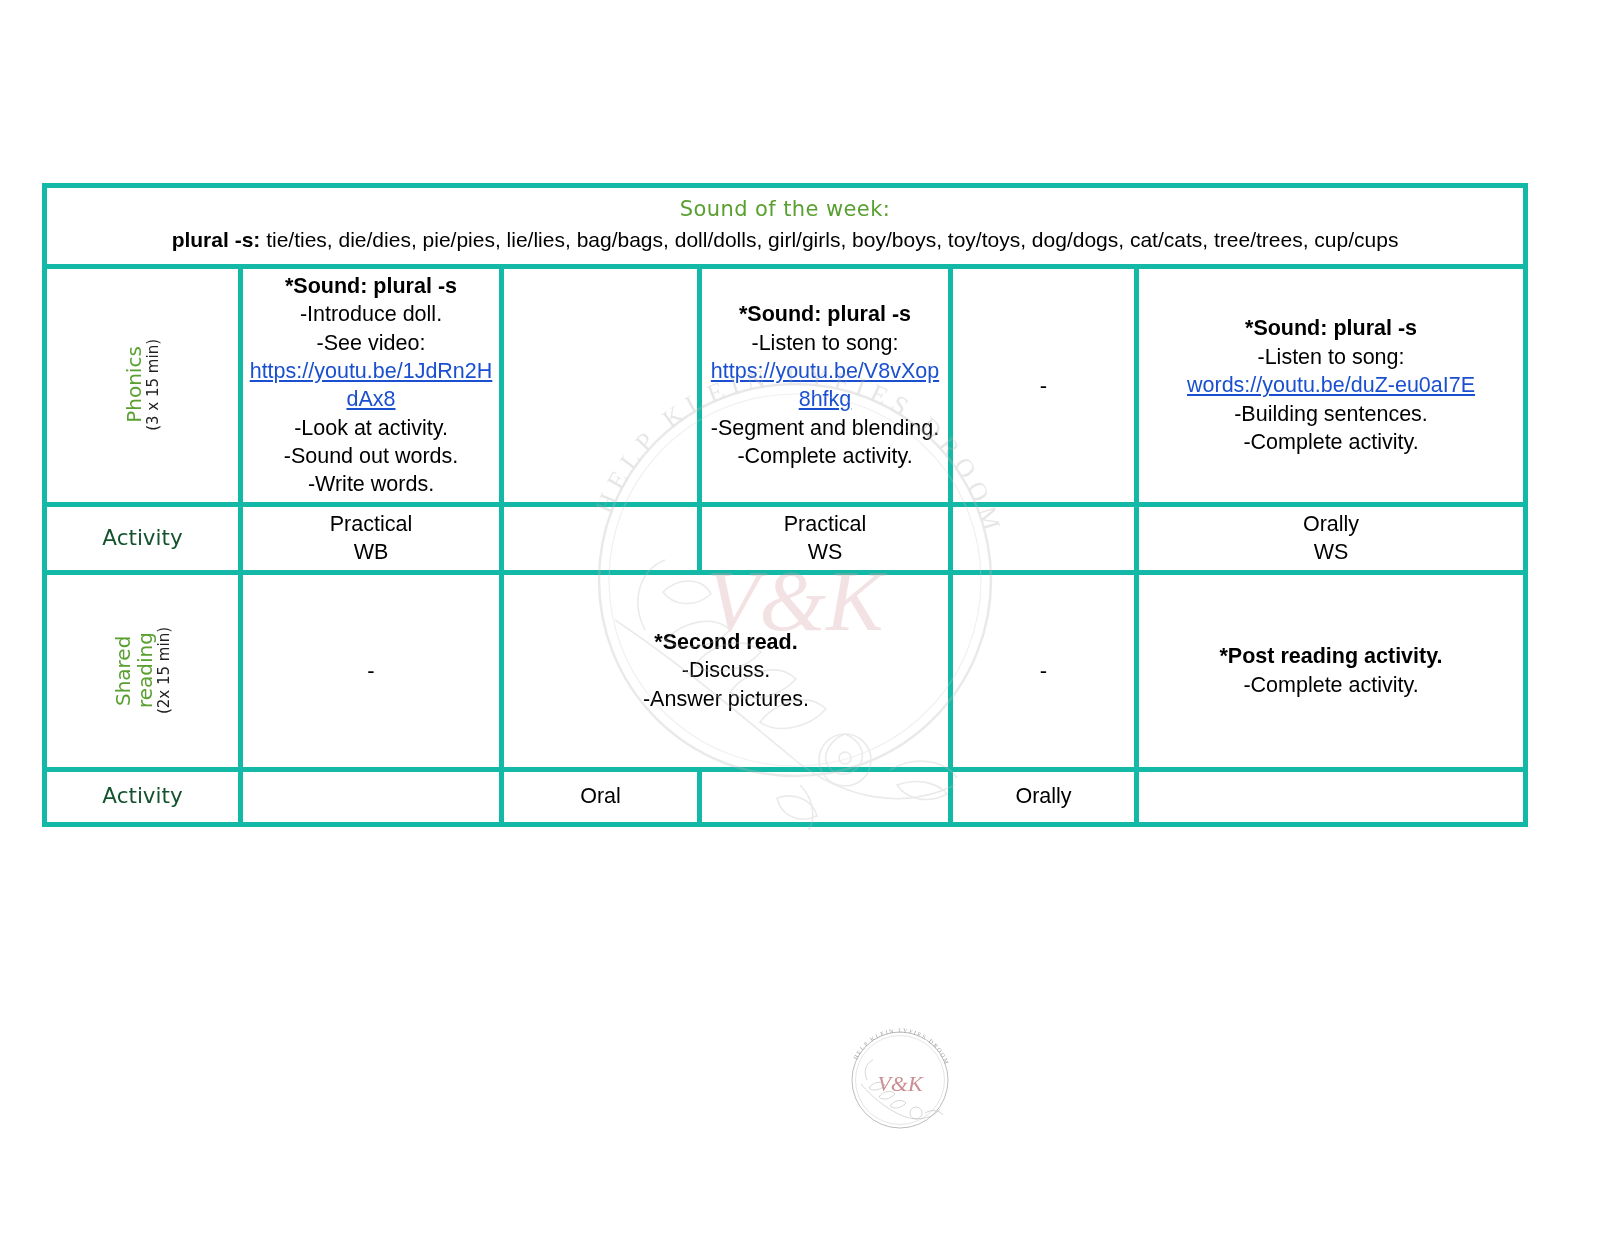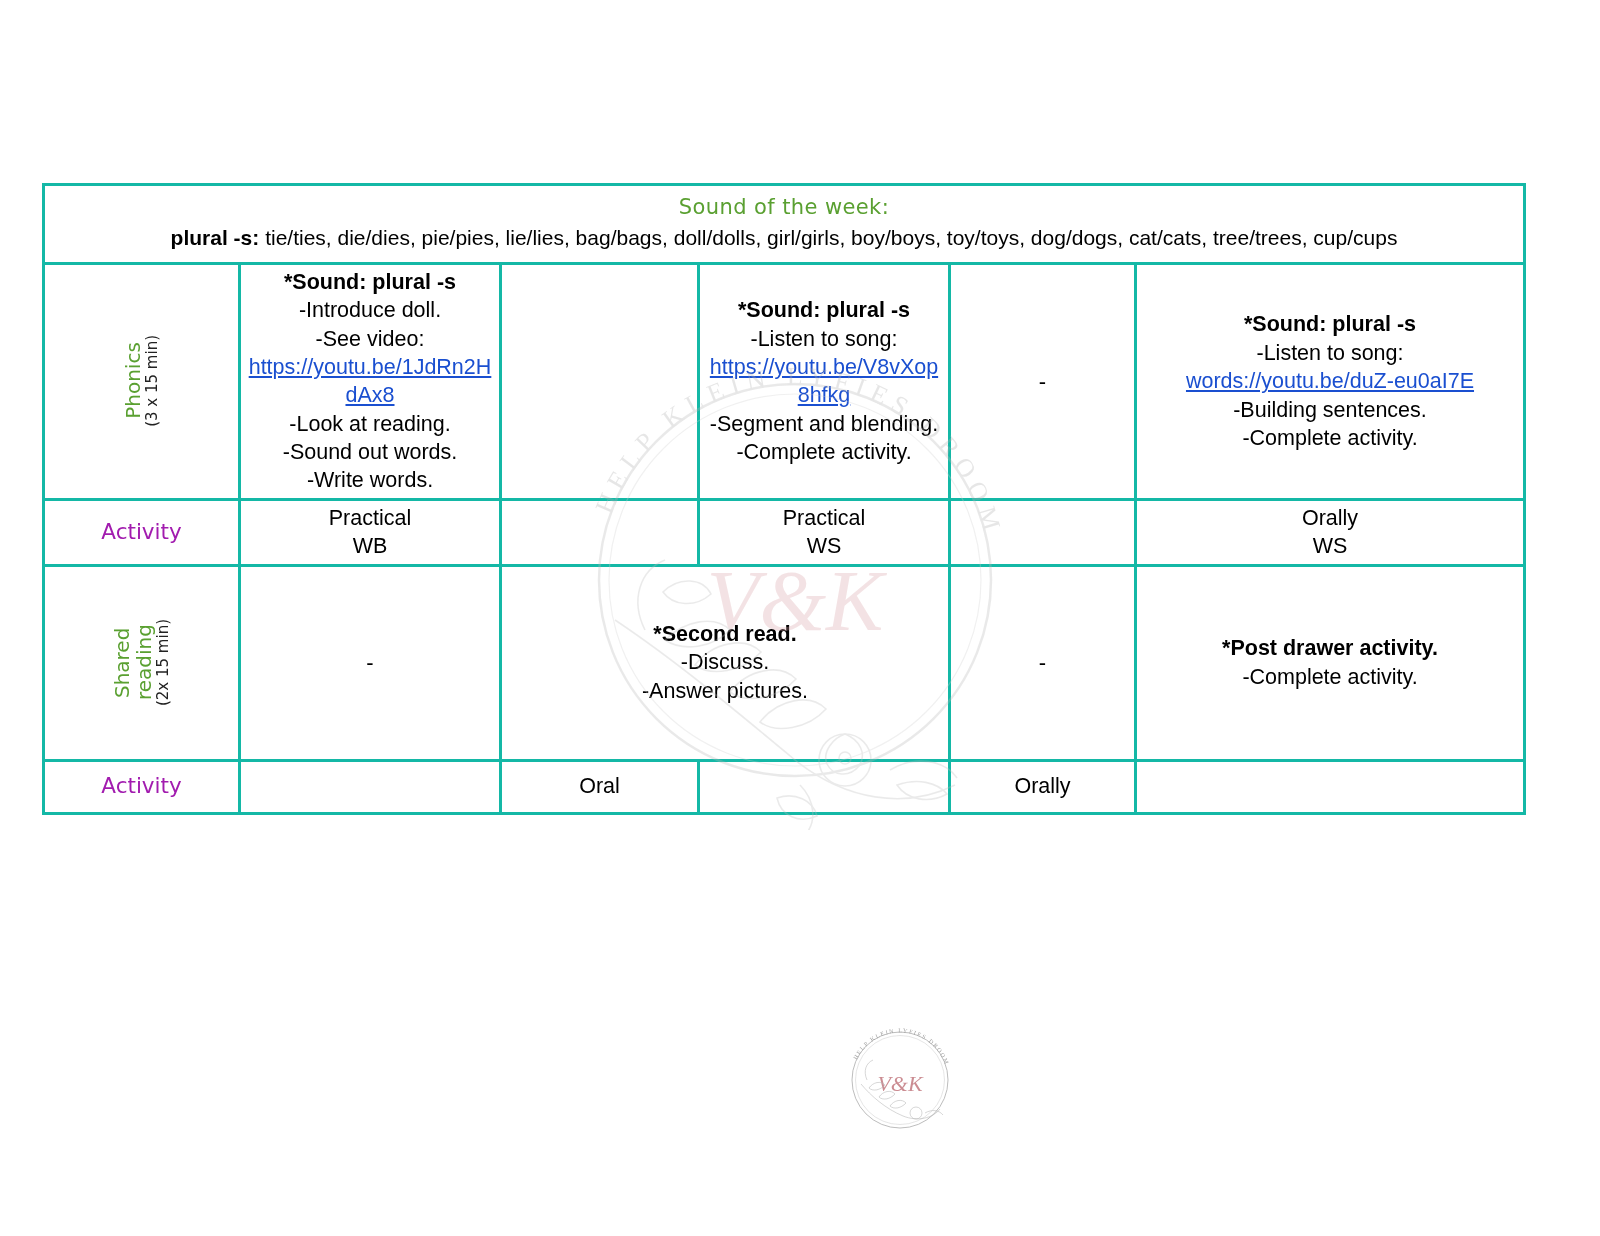--- a/index.html
+++ b/index.html
@@ -53,21 +53,21 @@
     width: 1481px;
     z-index: 2;
   }
   table.plan {
     border-collapse: collapse;
     width: 1481px;
     table-layout: fixed;
     background: transparent;
   }
   table.plan td {
-    border: 3px solid #14b8a6;
+    border: 5px solid #14b8a6;
     vertical-align: middle;
     text-align: center;
     padding: 3px 6px;
     font-size: 21.5px;
     line-height: 1.32;
     background: transparent;
   }
   .banner {
     padding-top: 8px !important;
     padding-bottom: 10px !important;
@@ -106,21 +106,21 @@
     white-space: nowrap;
   }
   .vert-wrap {
     display: flex;
     align-items: center;
     justify-content: center;
     height: 100%;
   }
   .activity-label {
     font-family: "DejaVu Sans", sans-serif;
-    color: #a21caf;
+    color: #14532d;
     font-size: 21px;
   }
   .cellhead { font-weight: bold; }
   a.link {
     color: #1a4fd0;
     text-decoration: underline;
     word-break: break-all;
   }
   .dash { font-size: 22px; }
   .tall { height: 218px; }
@@ -190,21 +190,21 @@
               <span class="sub">(3 x 15 min)</span>
             </span>
           </div>
         </td>
 
         <td>
           <div class="cellhead">*Sound: plural -s</div>
           <div>-Introduce doll.</div>
           <div>-See video:</div>
           <div><a class="link" href="#">https://youtu.be/1JdRn2HdAx8</a></div>
-          <div>-Look at reading.</div>
+          <div>-Look at activity.</div>
           <div>-Sound out words.</div>
           <div>-Write words.</div>
         </td>
 
         <td>
           <span></span>
         </td>
 
         <td>
           <div class="cellhead">*Sound: plural -s</div>
@@ -259,21 +259,21 @@
           <div class="cellhead">*Second read.</div>
           <div>-Discuss.</div>
           <div>-Answer pictures.</div>
         </td>
 
         <td>
           <span class="dash">-</span>
         </td>
 
         <td>
-          <div class="cellhead">*Post drawer activity.</div>
+          <div class="cellhead">*Post reading activity.</div>
           <div>-Complete activity.</div>
         </td>
       </tr>
 
       <tr class="actrow">
         <td class="activity-label">Activity</td>
         <td></td>
         <td>Oral</td>
         <td></td>
         <td>Orally</td>

